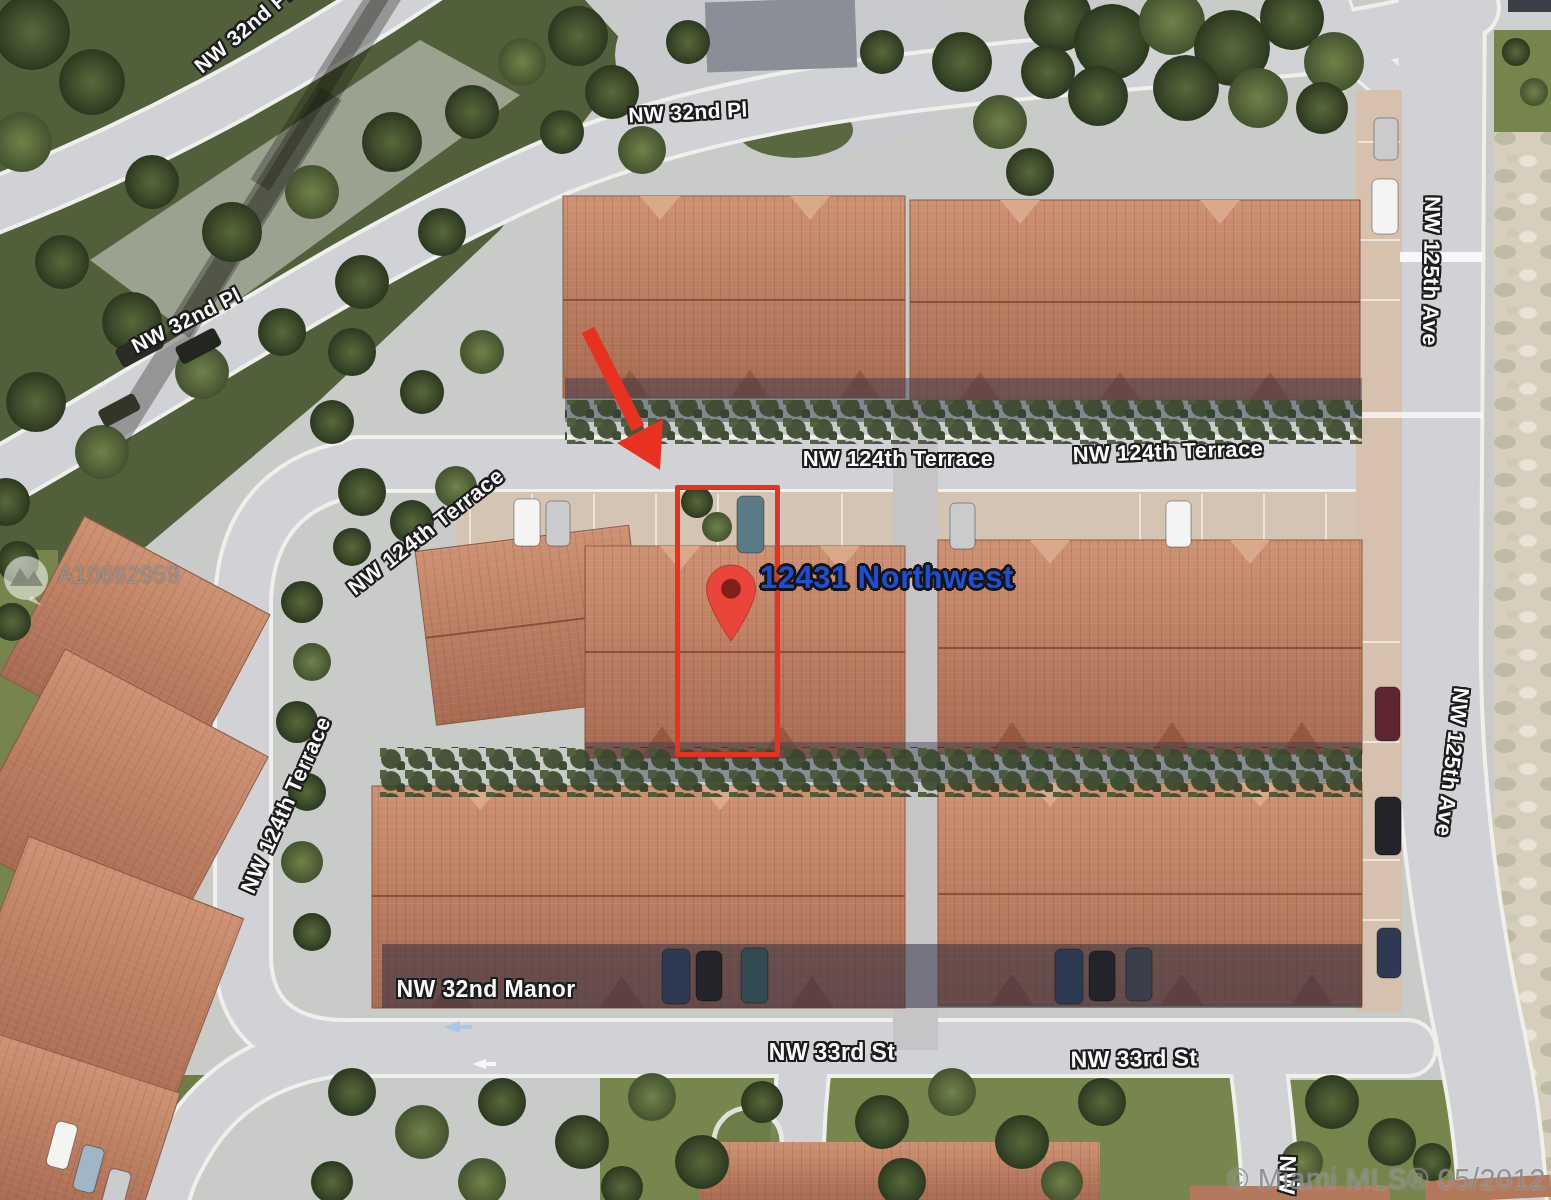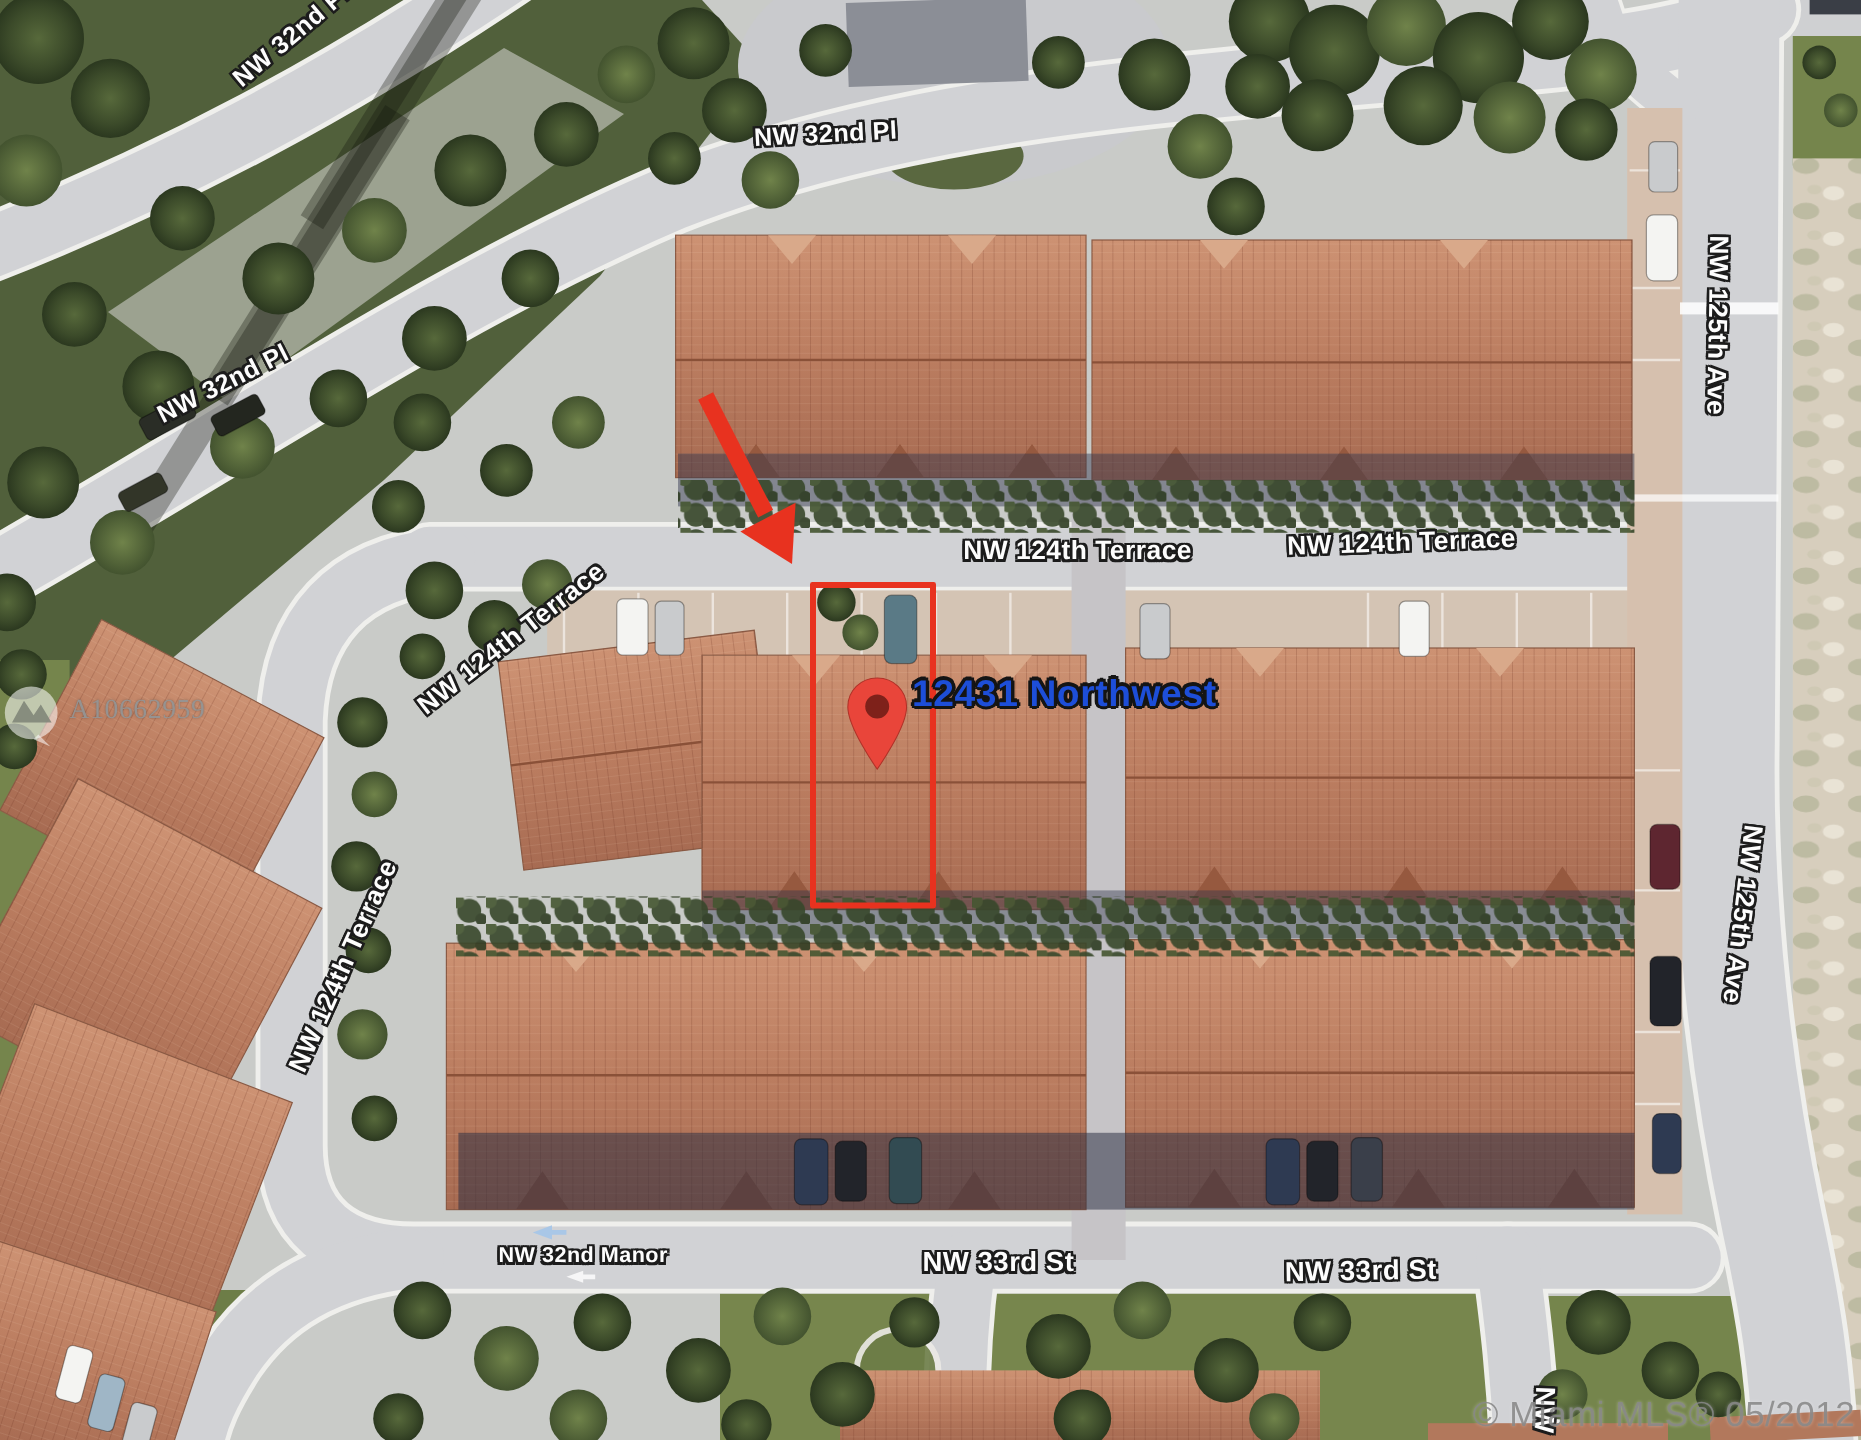--- a/index.html
+++ b/index.html
@@ -22,21 +22,21 @@
     left:675px;top:485px;width:105px;height:272px;
     border:5px solid #e8321f;border-radius:2px;box-sizing:border-box;
   }
   #marker-label{
     left:760px;top:560px;color:#1d4ed8;font-weight:700;font-size:31px;line-height:35px;
     letter-spacing:.5px;white-space:nowrap;
     text-shadow:-2px -2px 0 #151515,2px -2px 0 #151515,-2px 2px 0 #151515,2px 2px 0 #151515,
                  0 -3px 0 #151515,0 3px 0 #151515,-3px 0 0 #151515,3px 0 0 #151515;
   }
   
-  #mls-badge{left:2px;top:570px;width:210px;height:50px;font-family:Liberation Serif, serif;}
+  #mls-badge{left:2px;top:554px;width:210px;height:50px;}
   #mls-badge .num{
     position:absolute;left:56px;top:8px;font-size:23px;letter-spacing:.5px;
     color:rgba(150,150,150,.92);text-shadow:0 0 2px rgba(50,50,50,.45);
   }
   #copyright{
     right:5px;top:1163px;font-size:29px;letter-spacing:.5px;
     color:rgba(135,135,135,.88);text-shadow:0 0 3px rgba(255,255,255,.35);white-space:nowrap;
   }
 </style>
 </head>
@@ -370,21 +370,21 @@
 
   <div class="slabel" style="left:243px;top:30px;font-size:21px;transform:translate(-50%,-50%) rotate(-40deg);">NW 32nd Pl</div>
   <div class="slabel" style="left:186px;top:320px;font-size:21px;transform:translate(-50%,-50%) rotate(-27deg);">NW 32nd Pl</div>
   <div class="slabel" style="left:688px;top:112px;font-size:21px;transform:translate(-50%,-50%) rotate(-3deg);">NW 32nd Pl</div>
   <div class="slabel" style="left:426px;top:532px;transform:translate(-50%,-50%) rotate(-38deg);">NW 124th Terrace</div>
   <div class="slabel" style="left:898px;top:459px;transform:translate(-50%,-50%);">NW 124th Terrace</div>
   <div class="slabel" style="left:1168px;top:452px;transform:translate(-50%,-50%) rotate(-2deg);">NW 124th Terrace</div>
   <div class="slabel" style="left:286px;top:805px;transform:translate(-50%,-50%) rotate(-66deg);">NW 124th Terrace</div>
   <div class="slabel" style="left:1431px;top:271px;transform:translate(-50%,-50%) rotate(91deg);">NW 125th Ave</div>
   <div class="slabel" style="left:1452px;top:762px;transform:translate(-50%,-50%) rotate(97deg);">NW 125th Ave</div>
-  <div class="slabel" style="left:486px;top:1046px;font-size:18px;transform:translate(-50%,-50%);">NW 32nd Manor</div>
+  <div class="slabel" style="left:486px;top:989px;font-size:23px;transform:translate(-50%,-50%);">NW 32nd Manor</div>
   <div class="slabel" style="left:832px;top:1052px;font-size:23px;transform:translate(-50%,-50%);">NW 33rd St</div>
   <div class="slabel" style="left:1134px;top:1059px;font-size:23px;transform:translate(-50%,-50%) rotate(-1deg);">NW 33rd St</div>
   <div class="slabel" style="left:1287px;top:1175px;font-size:23px;transform:translate(-50%,-50%) rotate(92deg);">NW</div>
 
   <div id="mls-badge">
     <svg style="position:absolute;left:0;top:0;" width="50" height="52" viewBox="0 0 50 52">
       <circle cx="24" cy="24" r="22" fill="rgba(255,255,255,.55)"></circle>
       <path d="M30 42 L40 52 L26 46 Z" fill="rgba(255,255,255,.55)"></path>
       <path d="M8 32 L18 14 L26 26 L32 17 L41 32 Z" fill="rgba(125,130,118,.85)"></path>
     </svg>

